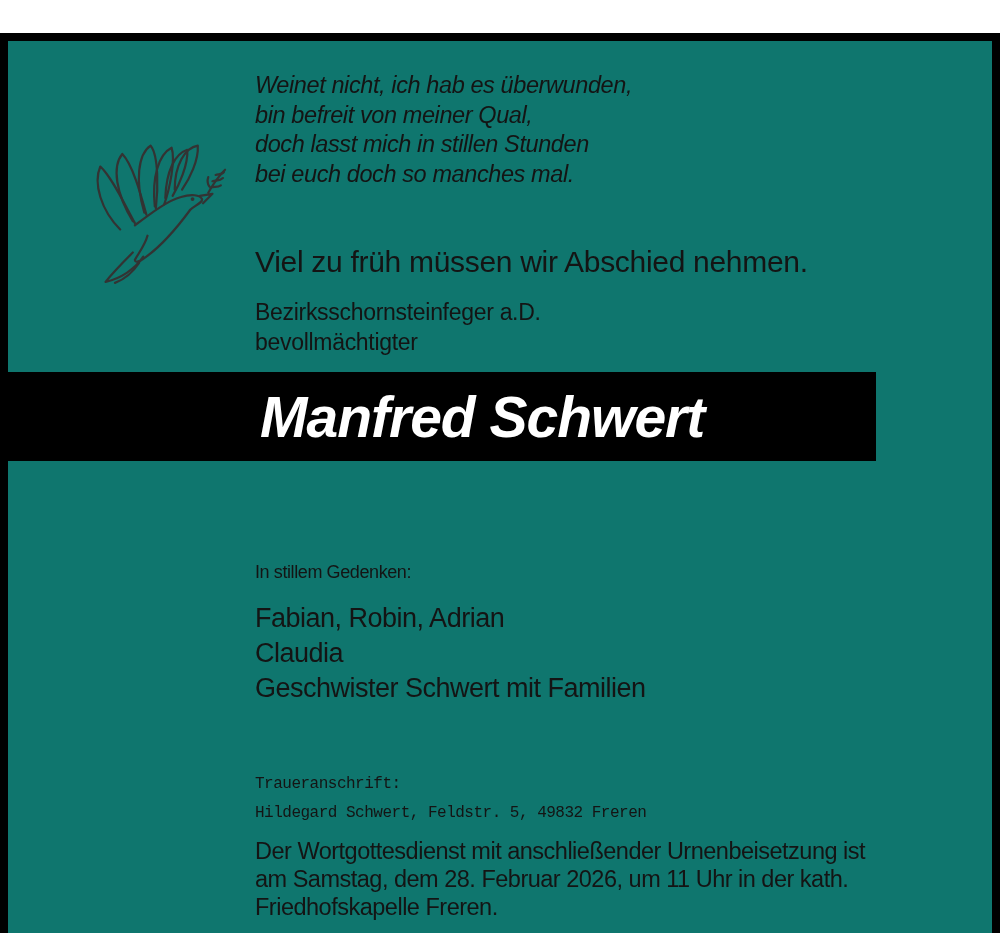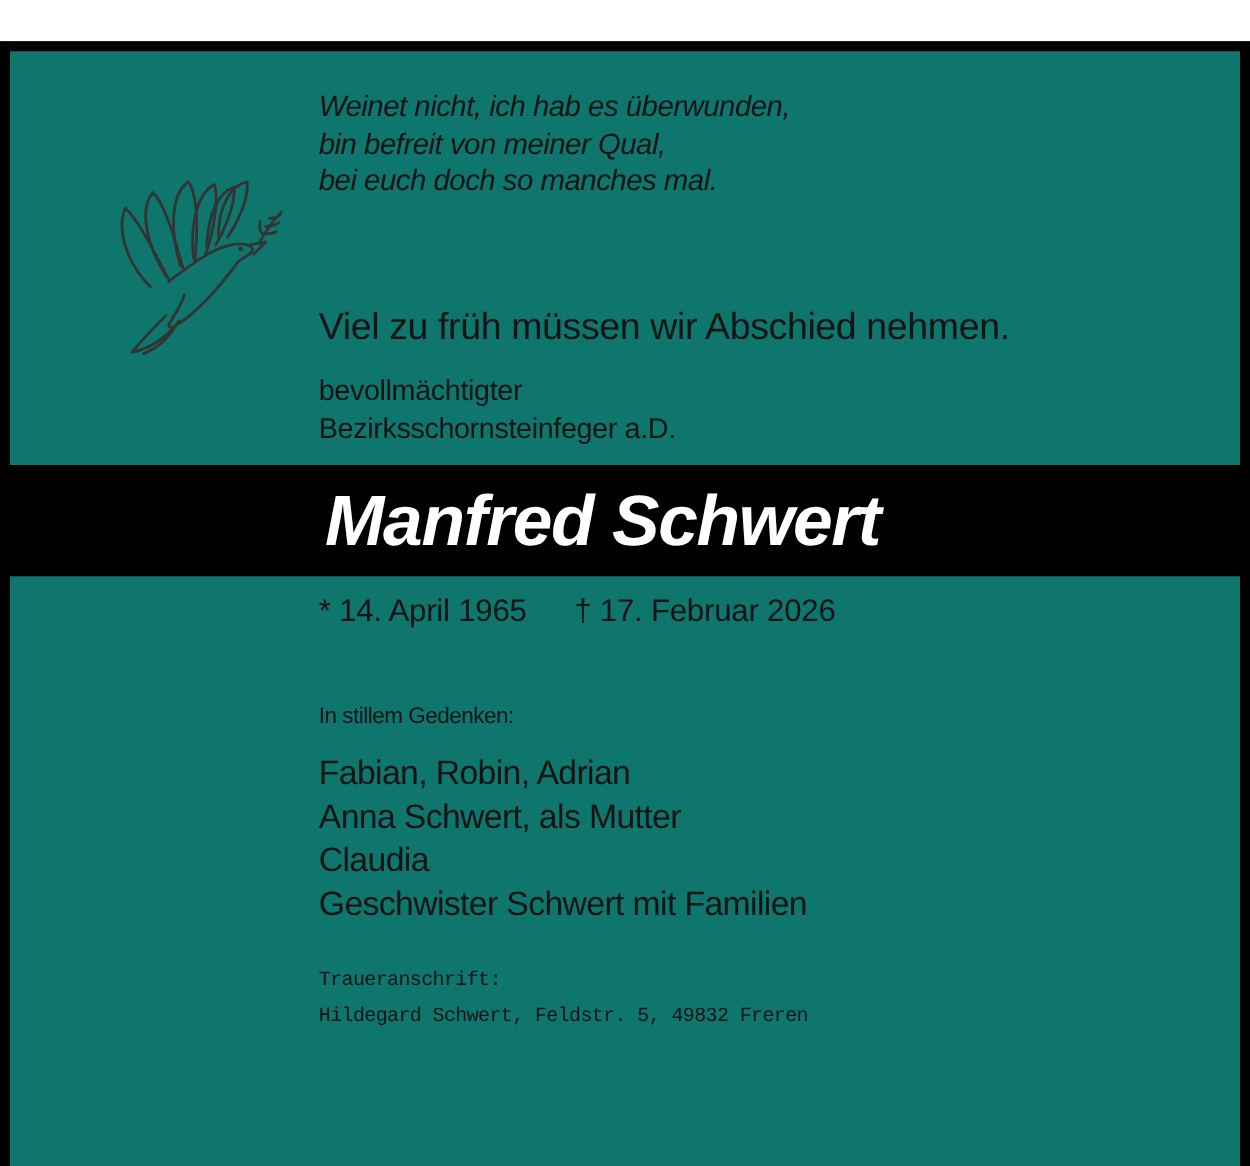--- a/index.html
+++ b/index.html
@@ -20,21 +20,21 @@
   .dove{left:82px;top:92px;width:138px;height:152px;}
   .dove svg{width:100%;height:100%;}
   
   .poem{left:247px;top:30px;font-style:italic;font-size:23.5px;line-height:29.5px;letter-spacing:-0.4px;}
   
   .farewell{left:247px;top:204px;font-size:30px;line-height:34px;letter-spacing:-0.3px;}
   
   .prof-title{left:247px;top:256px;font-size:23px;line-height:30px;letter-spacing:-0.3px;}
   
   .band{
-    left:-8px;top:331px;width:1000px;height:89px;
+    left:-8px;top:331px;width:876px;height:89px;
     background:#000;
     display:flex;align-items:center;
     padding-left:260px;box-sizing:border-box;
   }
   .name{
     color:#fff;font-size:57px;font-weight:700;font-style:italic;
     letter-spacing:-1px;white-space:nowrap;
   }
   
   .dates{left:247px;top:433px;font-size:25px;line-height:30px;letter-spacing:-0.2px;}
@@ -70,46 +70,48 @@
       <path d="M114,52 C118,51 121,52 124,50"></path>
       <path d="M116,46 C120,45 123,46 126,43"></path>
       <path d="M119,40 C122,39 125,40 127,37"></path>
       <path d="M113,51 C111,48 111,45 112,42"></path>
     </svg>
   </div>
 
   <div class="abs poem">
     <div>Weinet nicht, ich hab es überwunden,</div>
     <div>bin befreit von meiner Qual,</div>
+    <div>doch lasst mich in stillen Stunden</div>
     <div>bei euch doch so manches mal.</div>
   </div>
 
   <div class="abs farewell">Viel zu früh müssen wir Abschied nehmen.</div>
 
   <div class="abs prof-title">
+    <div>Bezirksschornsteinfeger a.D.</div>
     <div>bevollmächtigter</div>
-    <div>Bezirksschornsteinfeger a.D.</div>
   </div>
 
   <div class="abs band">
     <div class="name">Manfred Schwert</div>
   </div>
 
-  <div class="abs dates">
-    <span>* 14. April 1965</span><span class="date-gap"></span><span>† 17. Februar 2026</span>
-  </div>
 
   <div class="abs gedenken">In stillem Gedenken:</div>
 
   <div class="abs mourners">
     <div><span class="b">Fabian, Robin, Adrian</span><span></span></div>
-    <div><span class="b">Anna Schwert,</span><span> als Mutter</span></div>
     <div><span class="b">Claudia</span><span></span></div>
     <div><span class="b">Geschwister Schwert mit Familien</span><span></span></div>
   </div>
 
   <div class="abs address-block">
     <div>Traueranschrift:</div>
     <div>Hildegard Schwert, Feldstr. 5, 49832 Freren</div>
   </div>
 
+  <div class="abs service">
+    <div>Der Wortgottesdienst mit anschließender Urnenbeisetzung ist</div>
+    <div>am Samstag, dem 28. Februar 2026, um 11 Uhr in der kath.</div>
+    <div>Friedhofskapelle Freren.</div>
+  </div>
 
 </div>
 
 </body></html>

